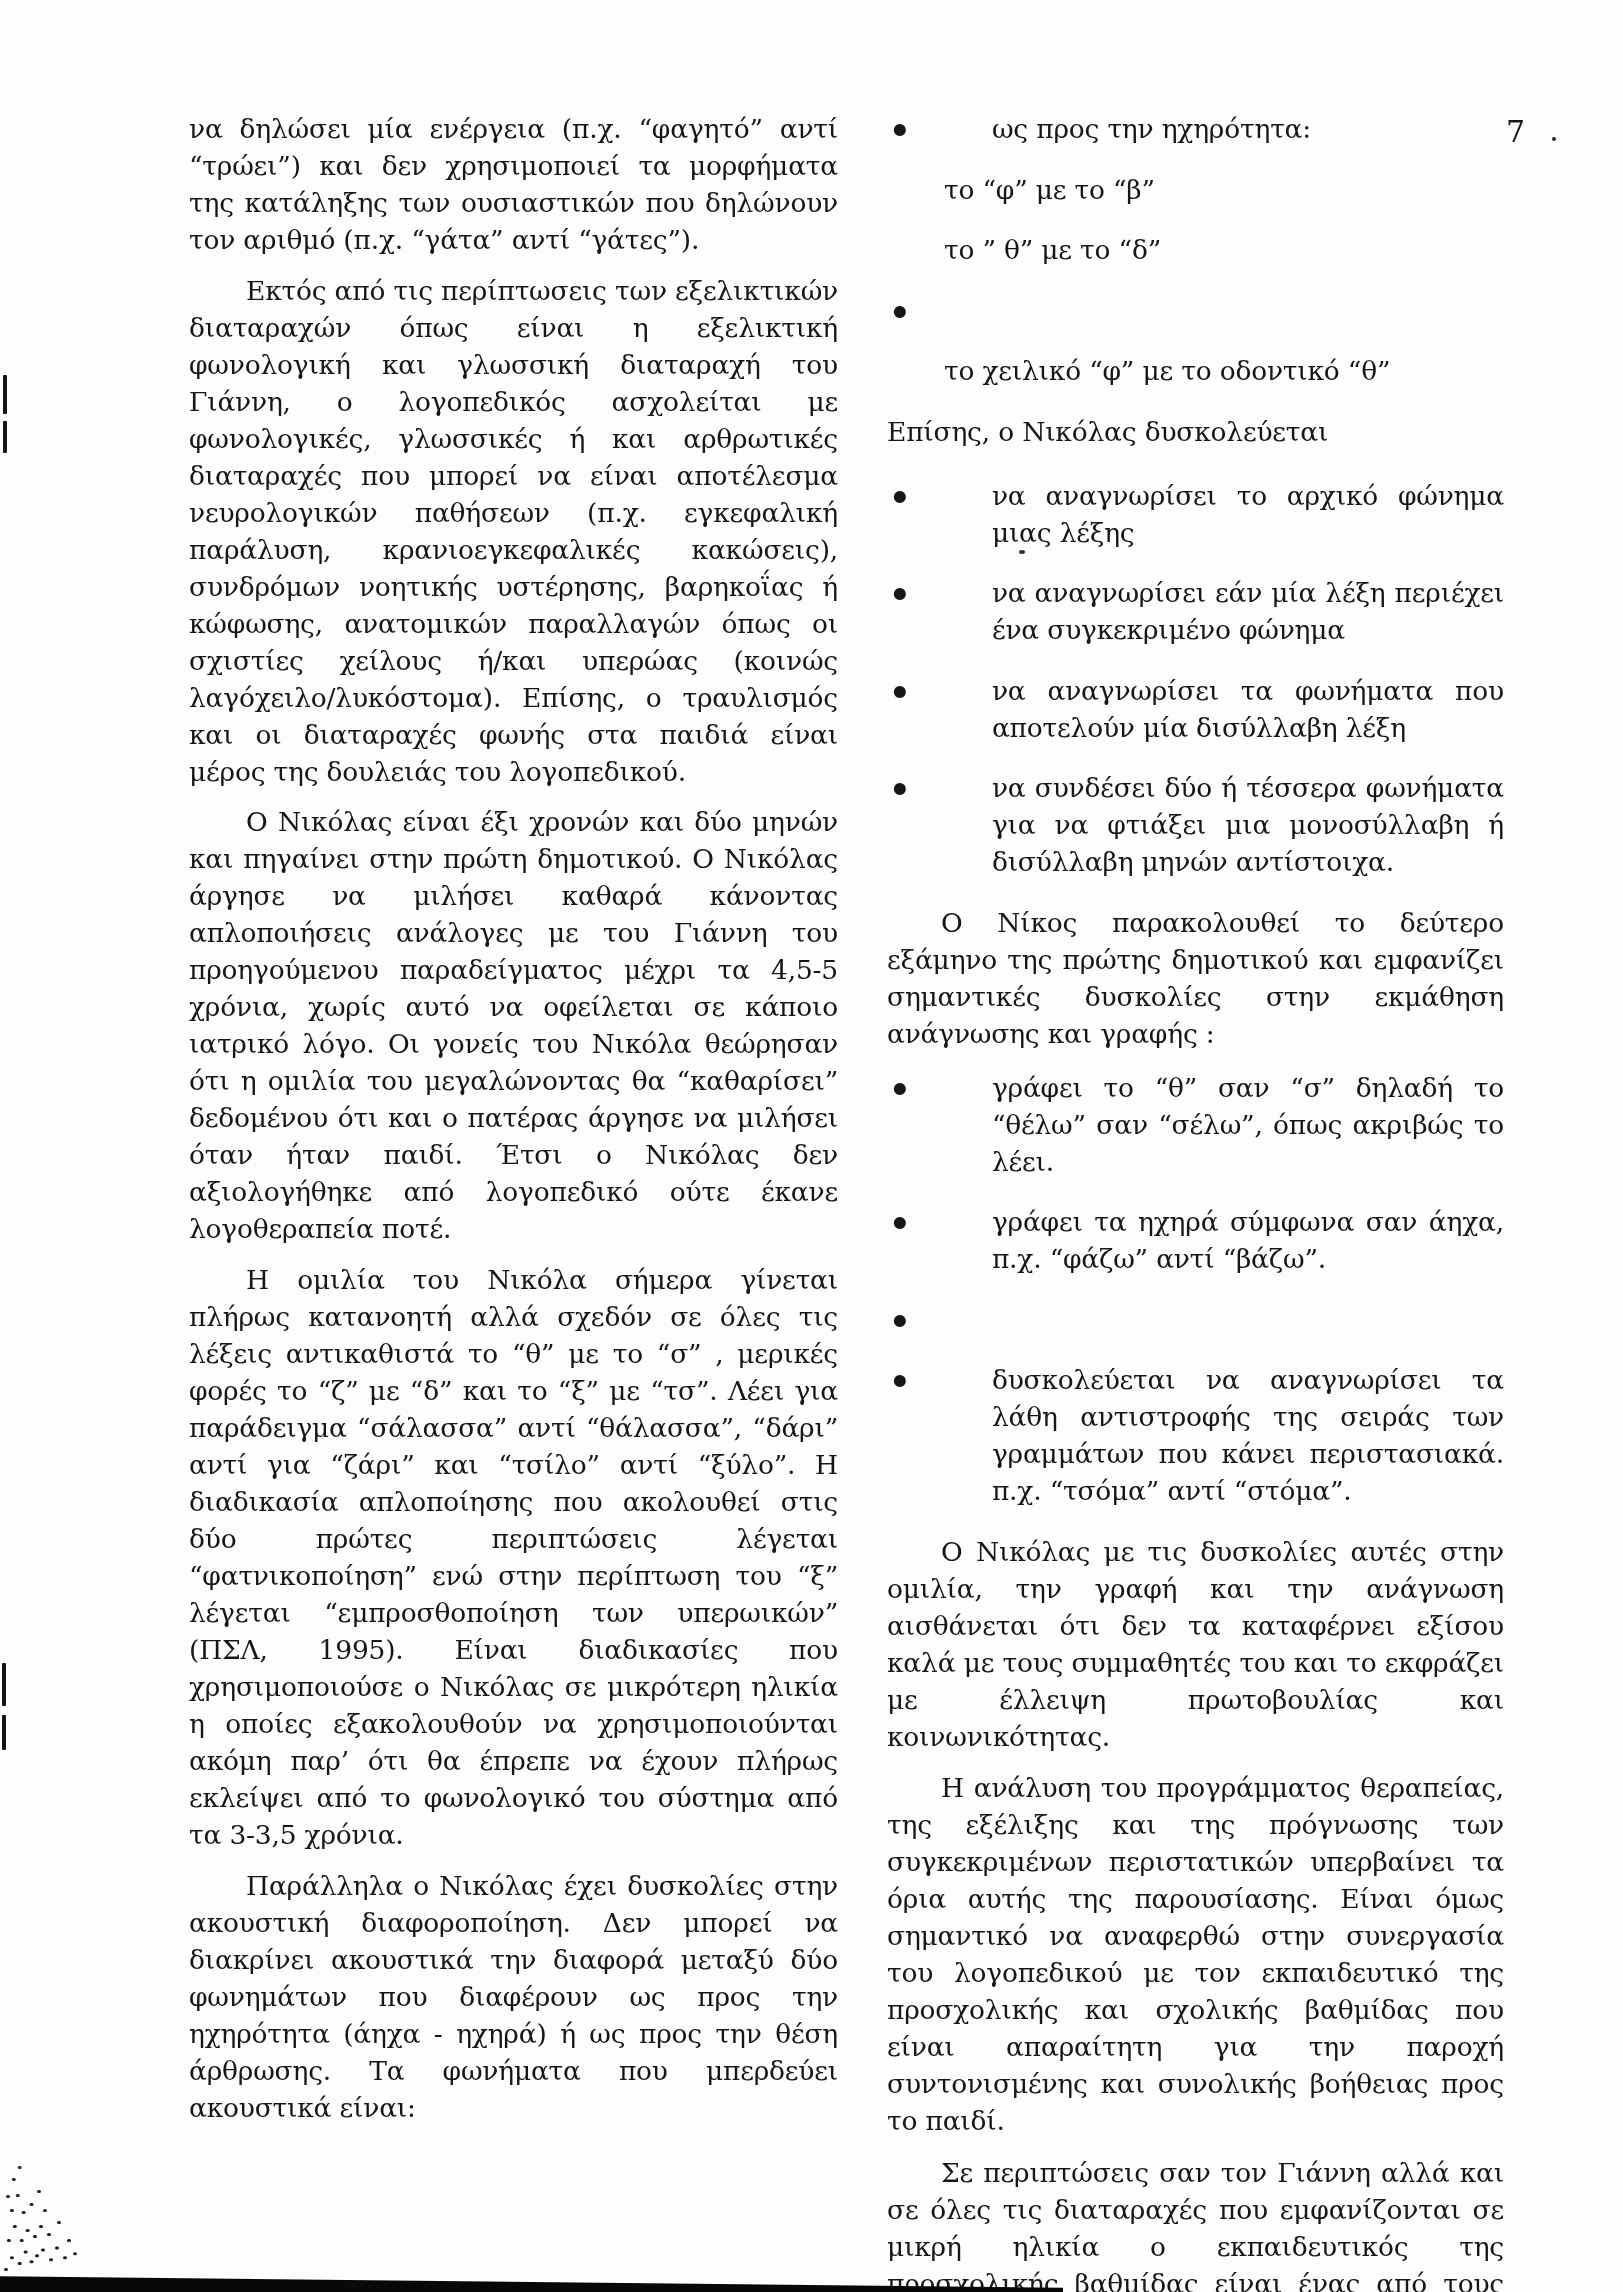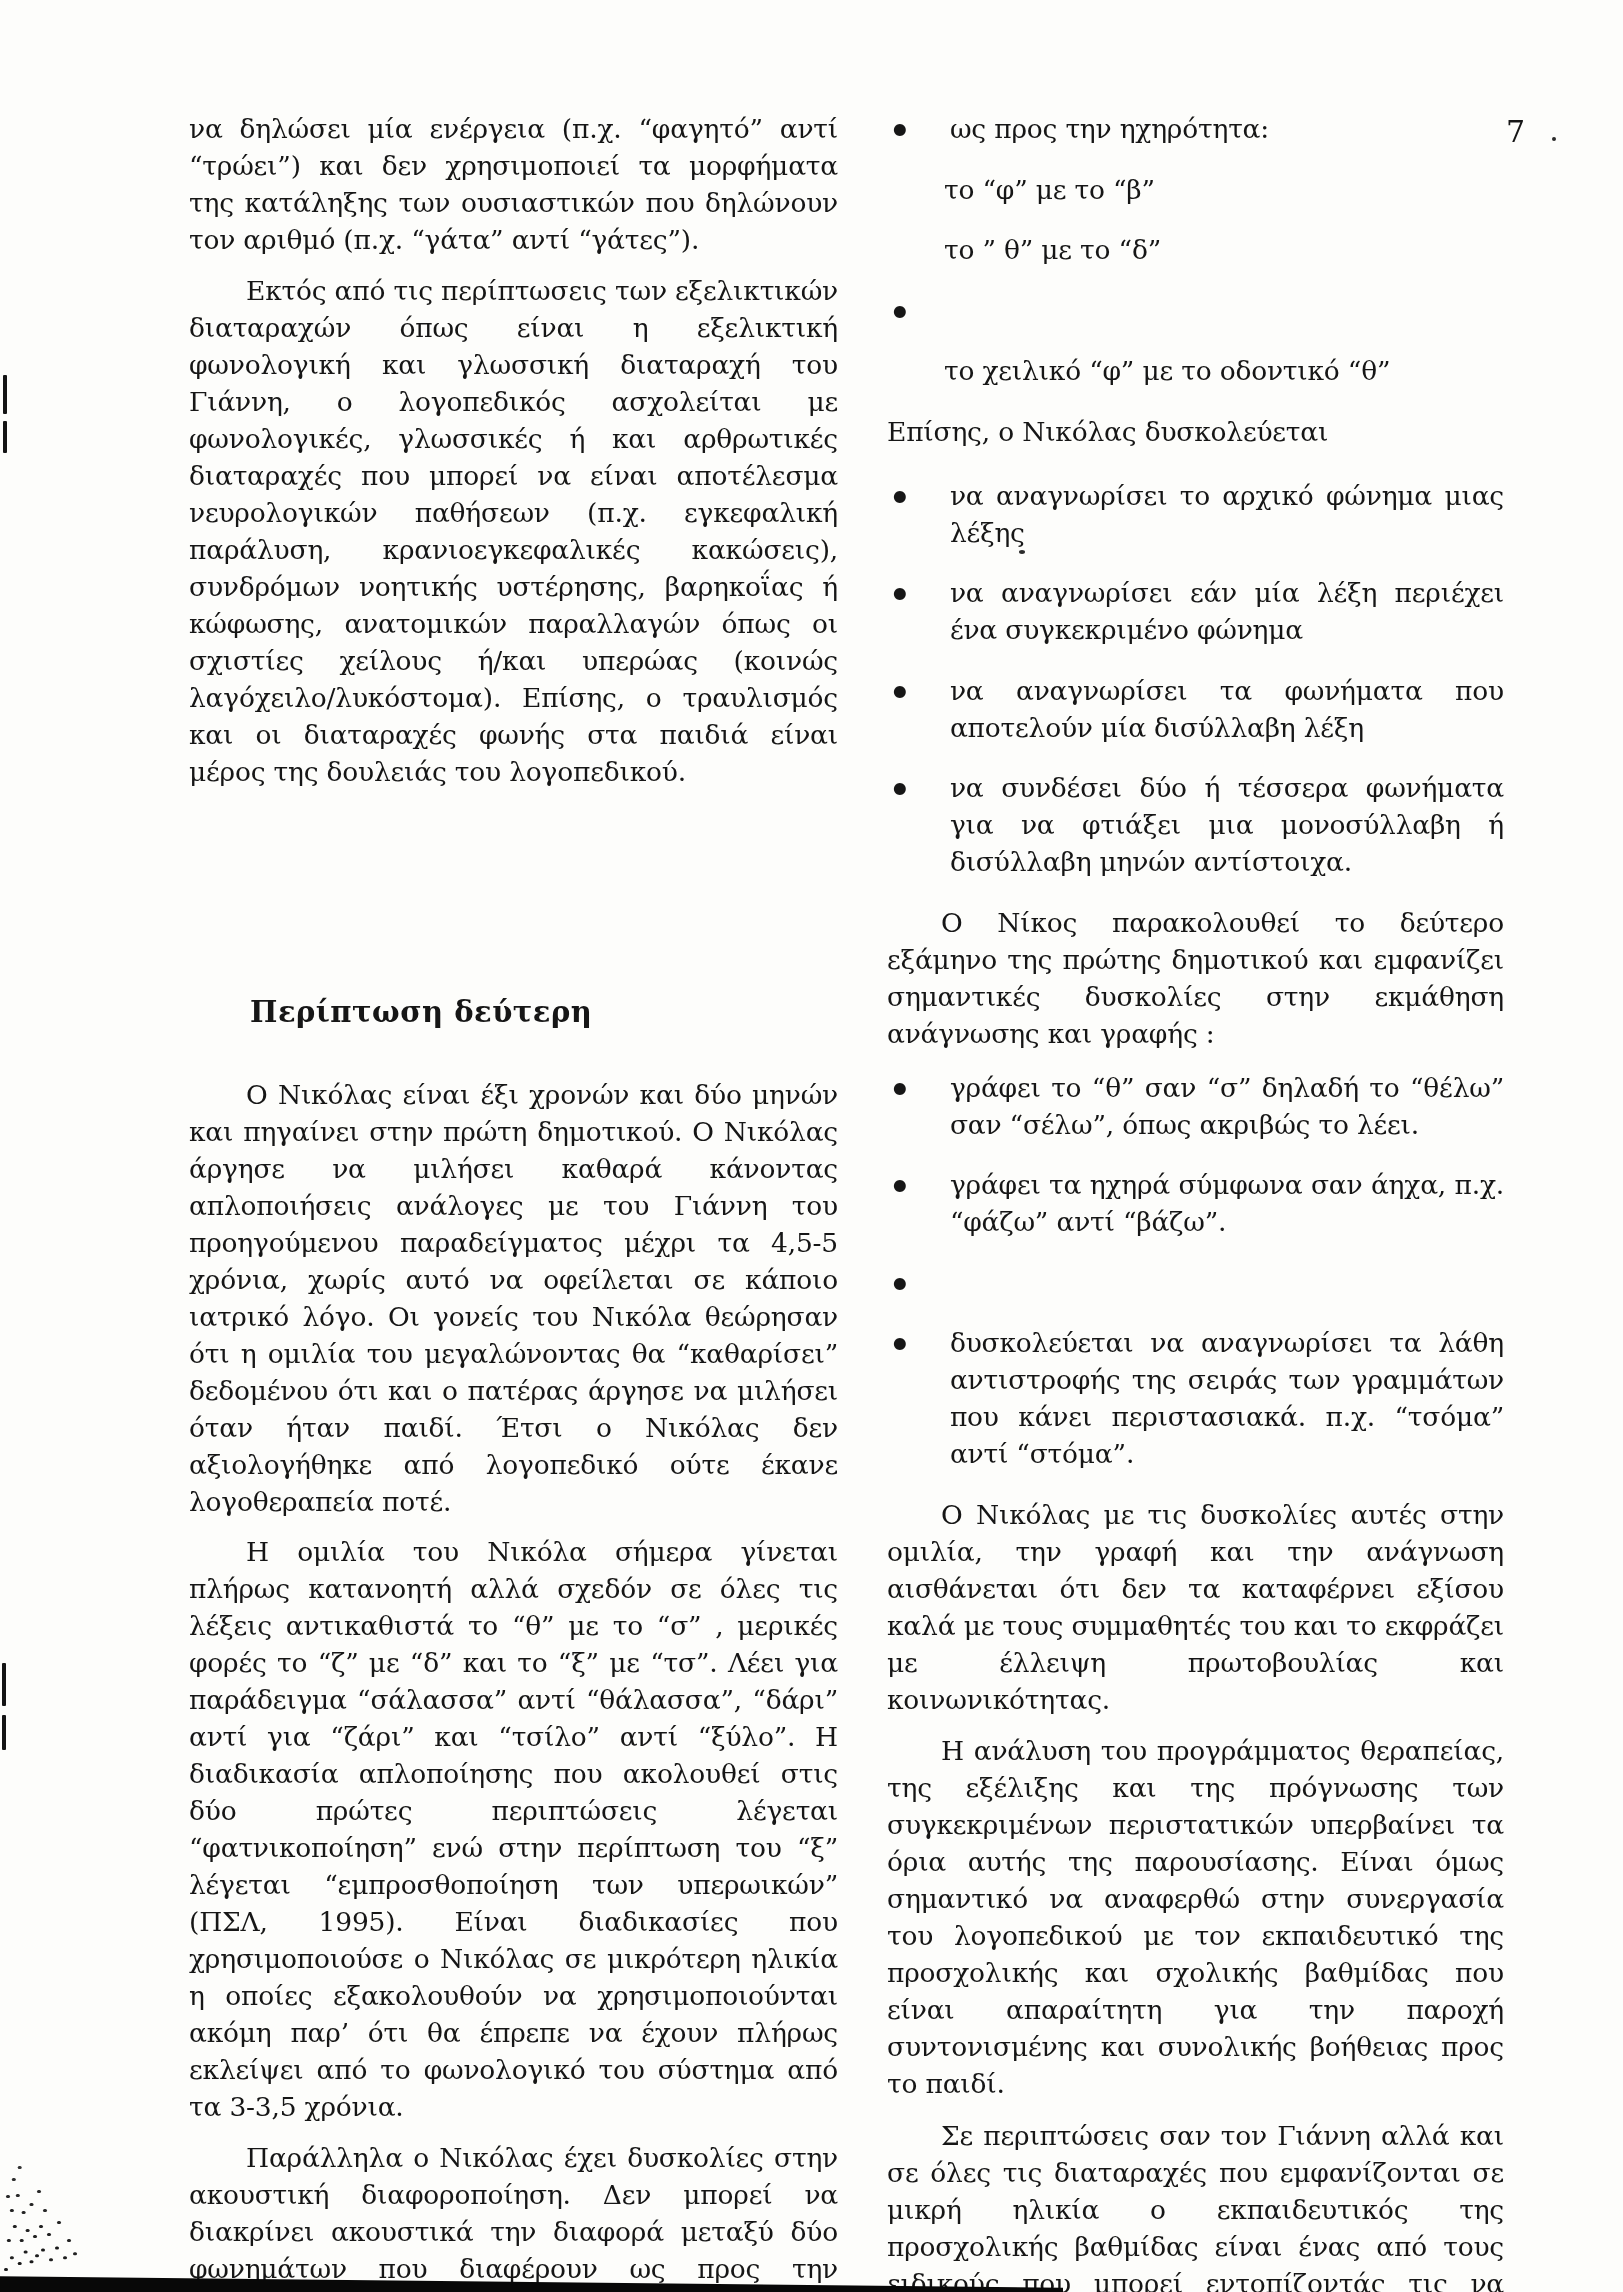--- a/index.html
+++ b/index.html
@@ -18,21 +18,21 @@
   .para{margin:0 0 13.7px 0;text-indent:57px;}
   .para.no-indent{text-indent:0;}
   .heading{
     font-size:29px;font-weight:bold;letter-spacing:0.5px;
     margin:204px 0 45px 0;padding-left:61px;text-align:left;
   }
   .page-number{position:absolute;left:1506px;top:114px;font-size:30px;}
   
   .bullet-row{display:flex;margin:0 0 23.5px 0;}
   .bullet-row .bullet{flex:none;width:57px;padding-left:5.9px;font-size:15.7px;line-height:37px;}
-  .bullet-row .bullet-text{flex:1;text-align:justify;}
+  .bullet-row .bullet-text{flex:1;text-align:justify;margin-left:42px;}
   .sub-line{margin:0 0 23.5px 0;padding-left:57px;text-indent:0;}
   .plain-line{margin:0 0 27.4px 0;text-indent:0;}
   .rc-para{margin:0 0 14.7px 0;text-indent:54px;}
   .rc-para.tight{margin-bottom:16.7px;}
   
   .edge-bottom{
     position:absolute;left:0;bottom:0;width:1063px;height:16.7px;background:#080808;
     clip-path:polygon(0 0,100% 68%,100% 100%,0 100%);
   }
   .speckles{
@@ -58,21 +58,20 @@
 </head>
 <body>
 
 <div class="page">
 
   <div class="page-number">7</div>
 
   <div class="col col-left">
     <p class="para no-indent">να δηλώσει μία ενέργεια (π.χ. “φαγητό” αντί “τρώει”) και δεν χρησιμοποιεί τα μορφήματα της κατάληξης των ουσιαστικών που δηλώνουν τον αριθμό (π.χ. “γάτα” αντί “γάτες”).</p>
     <p class="para">Εκτός από τις περίπτωσεις των εξελικτικών διαταραχών όπως είναι η εξελικτική φωνολογική και γλωσσική διαταραχή του Γιάννη, ο λογοπεδικός ασχολείται με φωνολογικές, γλωσσικές ή και αρθρωτικές διαταραχές που μπορεί να είναι αποτέλεσμα νευρολογικών παθήσεων (π.χ. εγκεφαλική παράλυση, κρανιοεγκεφαλικές κακώσεις), συνδρόμων νοητικής υστέρησης, βαρηκοΐας ή κώφωσης, ανατομικών παραλλαγών όπως οι σχιστίες χείλους ή/και υπερώας (κοινώς λαγόχειλο/λυκόστομα). Επίσης, ο τραυλισμός και οι διαταραχές φωνής στα παιδιά είναι μέρος της δουλειάς του λογοπεδικού.</p>
-    <h2 class="heading">Περίπτωση δεύτερη</h2>
     <p class="para">Ο Νικόλας είναι έξι χρονών και δύο μηνών και πηγαίνει στην πρώτη δημοτικού. Ο Νικόλας άργησε να μιλήσει καθαρά κάνοντας απλοποιήσεις ανάλογες με του Γιάννη του προηγούμενου παραδείγματος μέχρι τα 4,5-5 χρόνια, χωρίς αυτό να οφείλεται σε κάποιο ιατρικό λόγο. Οι γονείς του Νικόλα θεώρησαν ότι η ομιλία του μεγαλώνοντας θα “καθαρίσει” δεδομένου ότι και ο πατέρας άργησε να μιλήσει όταν ήταν παιδί. Έτσι ο Νικόλας δεν αξιολογήθηκε από λογοπεδικό ούτε έκανε λογοθεραπεία ποτέ.</p>
     <p class="para">Η ομιλία του Νικόλα σήμερα γίνεται πλήρως κατανοητή αλλά σχεδόν σε όλες τις λέξεις αντικαθιστά το “θ” με το “σ” , μερικές φορές το “ζ” με “δ” και το “ξ” με “τσ”. Λέει για παράδειγμα “σάλασσα” αντί “θάλασσα”, “δάρι” αντί για “ζάρι” και “τσίλο” αντί “ξύλο”. Η διαδικασία απλοποίησης που ακολουθεί στις δύο πρώτες περιπτώσεις λέγεται “φατνικοποίηση” ενώ στην περίπτωση του “ξ” λέγεται “εμπροσθοποίηση των υπερωικών” (ΠΣΛ, 1995). Είναι διαδικασίες που χρησιμοποιούσε ο Νικόλας σε μικρότερη ηλικία η οποίες εξακολουθούν να χρησιμοποιούνται ακόμη παρ’ ότι θα έπρεπε να έχουν πλήρως εκλείψει από το φωνολογικό του σύστημα από τα 3-3,5 χρόνια.</p>
     <p class="para">Παράλληλα ο Νικόλας έχει δυσκολίες στην ακουστική διαφοροποίηση. Δεν μπορεί να διακρίνει ακουστικά την διαφορά μεταξύ δύο φωνημάτων που διαφέρουν ως προς την ηχηρότητα (άηχα - ηχηρά) ή ως προς την θέση άρθρωσης. Τα φωνήματα που μπερδεύει ακουστικά είναι:</p>
   </div>
 
   <div class="col col-right">
 
     <div class="bullet-row">
       <span class="bullet">●</span>
       <span class="bullet-text">ως προς την ηχηρότητα:</span>

